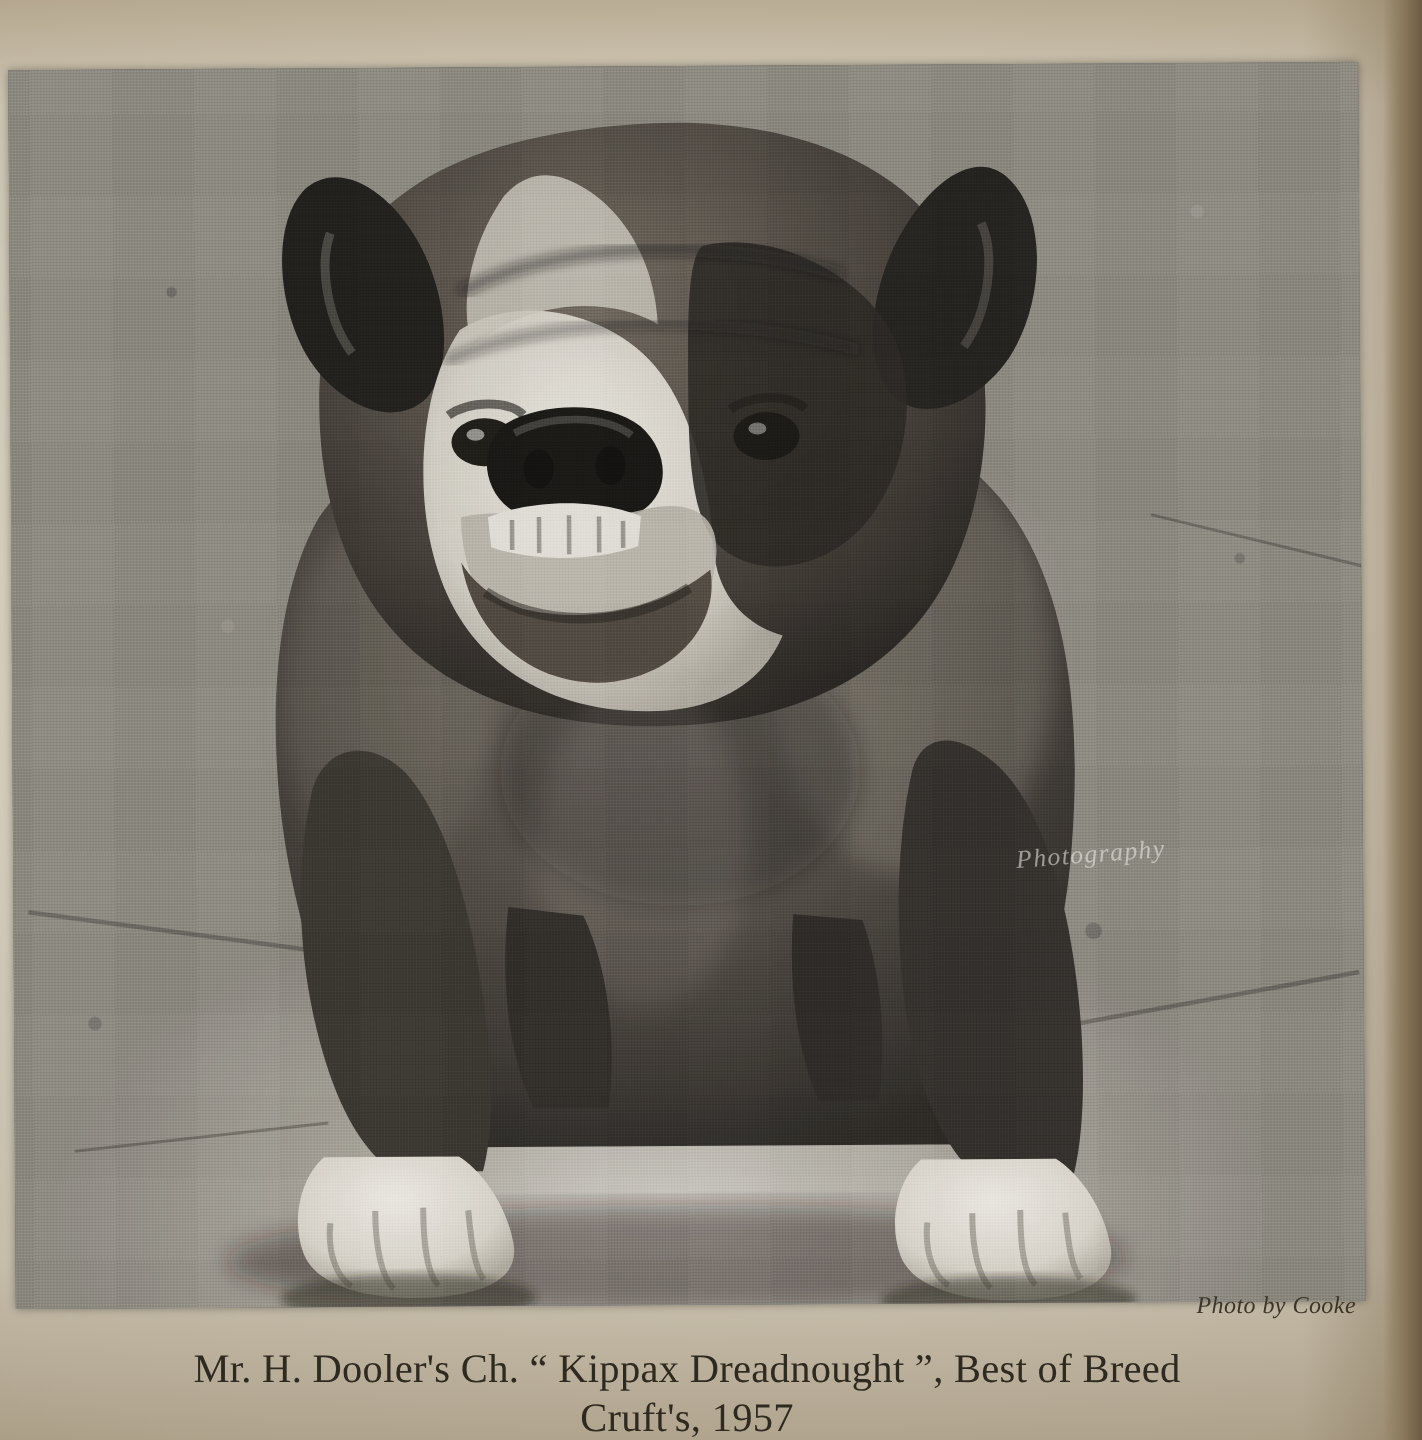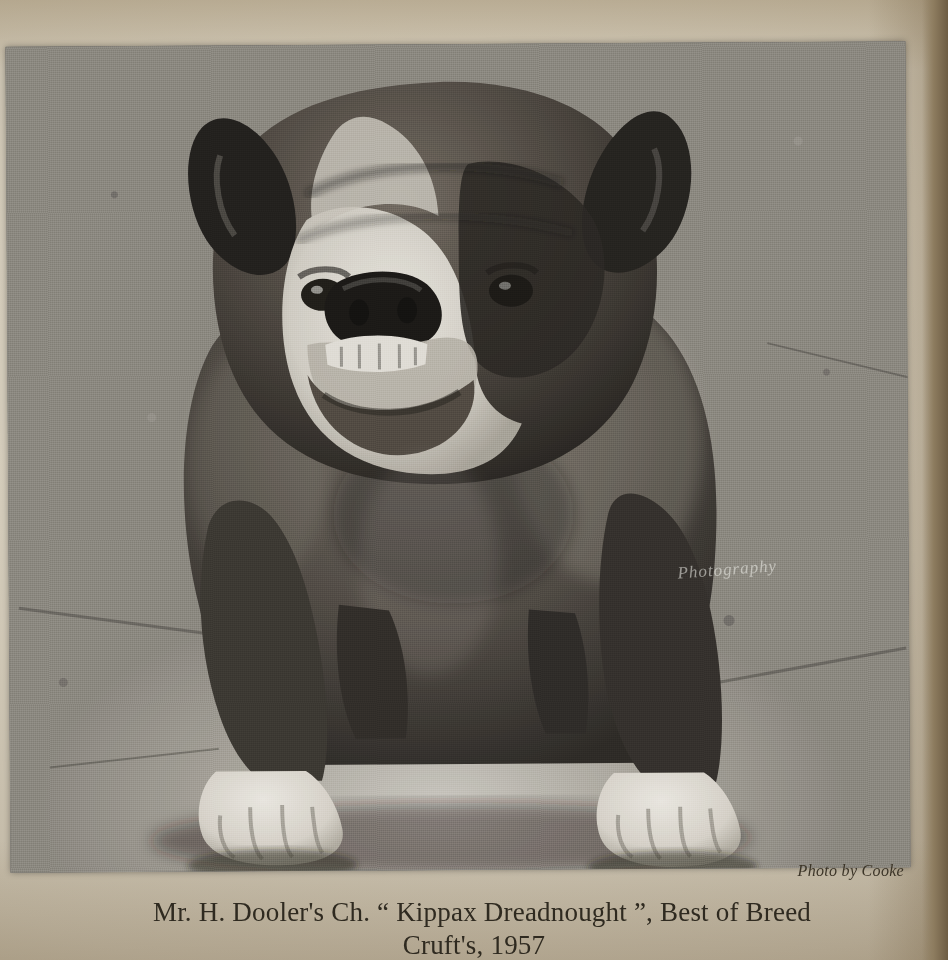--- a/index.html
+++ b/index.html
@@ -129,25 +129,24 @@
     left: 0;
     top: 896px;
     width: 916px;
     text-align: center;
     font-family: "Liberation Serif", serif;
     font-size: 27px;
     color: #2f2a20;
     letter-spacing: .2px;
     line-height: 1.22;
     white-space: nowrap;
-    margin-left: 24px;
   }
   .caption-line2 {
     position: absolute;
-    left: 16px;
+    left: 0;
     top: 930px;
     width: 916px;
     text-align: center;
     font-family: "Liberation Serif", serif;
     font-size: 27px;
     color: #2f2a20;
     letter-spacing: .2px;
     white-space: nowrap;
   }
   .watermark {

